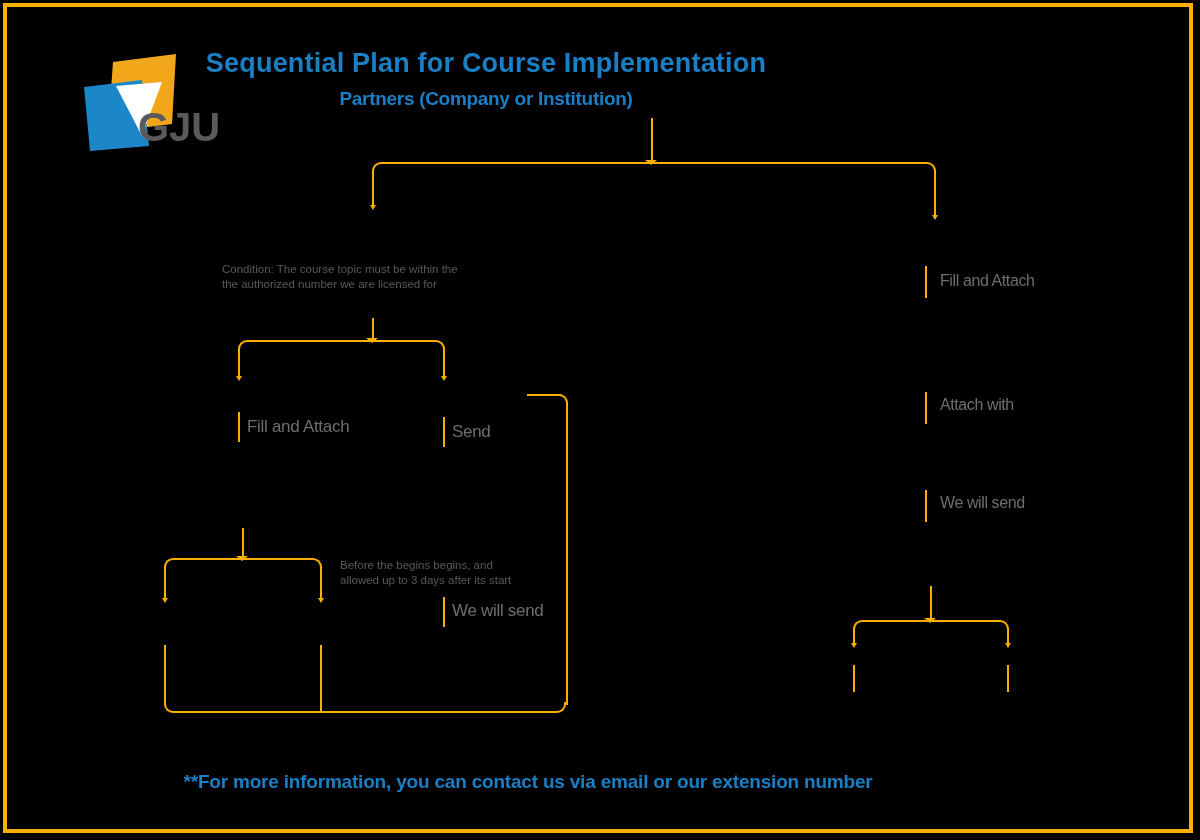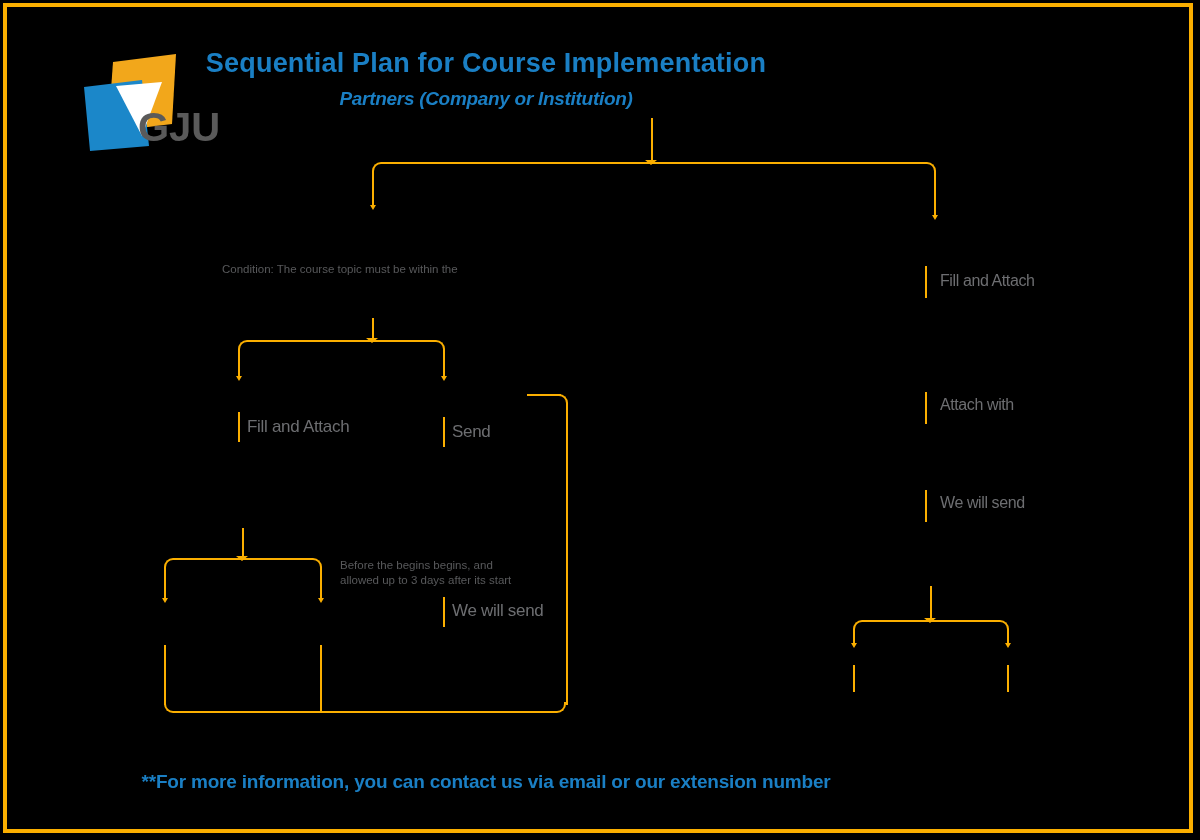--- a/index.html
+++ b/index.html
@@ -61,27 +61,27 @@
   #main-title {
     top: 48px;
     font-size: 27px;
     letter-spacing: 0.2px;
   }
   #subtitle {
     top: 88px;
     font-size: 19px;
     font-weight: bold;
     letter-spacing: -0.3px;
-    font-style: italic;
   }
   #footer-note {
     top: 771px;
     font-size: 19px;
     font-weight: bold;
     letter-spacing: -0.2px;
+    margin-left: 42px;
   }
 
   
   .conn {
     position: absolute;
     background: #FBAF00;
   }
   .v { width: 2px; }
   .h { height: 2px; }
   .corner {
@@ -162,20 +162,21 @@
   <div class="corner tr" style="left:925px; top:162px; width:11px; height:11px;"></div>
 
   <div class="conn v" style="left:372px; top:171px; height:35px;"></div>
   <div class="cap" style="left:370px; top:205px;"></div>
 
   <div class="conn v" style="left:934px; top:171px; height:45px;"></div>
   <div class="cap" style="left:932px; top:215px;"></div>
 
   <div class="note" style="left:222px; top:262px; width:300px;">
     <div>Condition: The course topic must be within the</div>
+    <div>the authorized number we are licensed for</div>
   </div>
 
   <div class="conn v" style="left:372px; top:318px; height:20px;"></div>
   <div class="notch" style="left:366px; top:338px;"></div>
 
   <div class="conn h" style="left:247px; top:340px; width:189px;"></div>
   <div class="corner tl" style="left:238px; top:340px; width:11px; height:11px;"></div>
   <div class="corner tr" style="left:434px; top:340px; width:11px; height:11px;"></div>
 
   <div class="conn v" style="left:238px; top:349px; height:28px;"></div>

